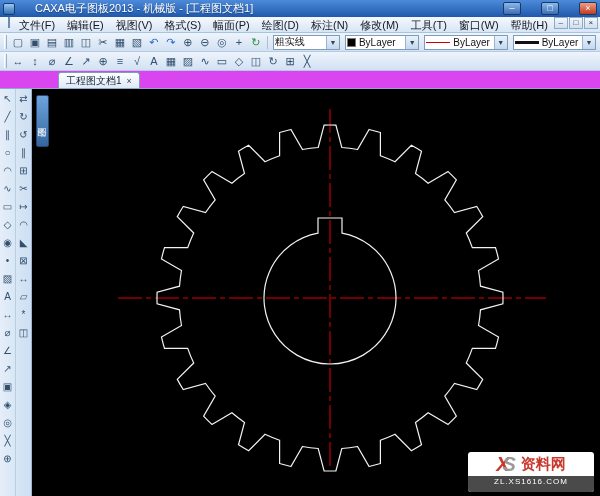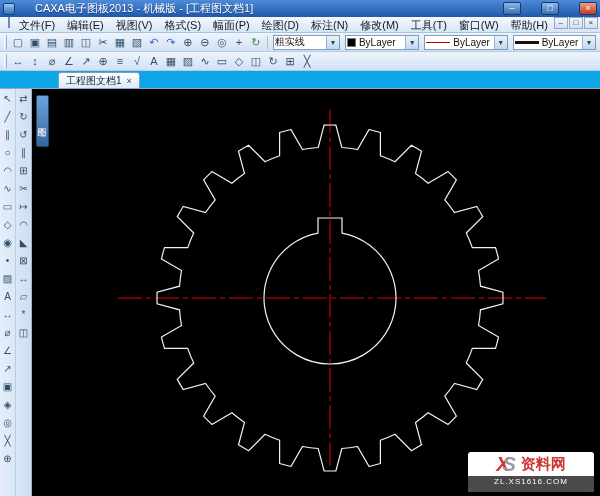--- a/index.html
+++ b/index.html
@@ -37,21 +37,21 @@
   .sep { width:1px; height:13px; background:#a9bfd8; margin:0 2px; }
   .combo { height:15px; background:#fff; border:1px solid #7f9db9; display:flex;
     align-items:center; font-size:10px; color:#111; padding-left:1px; margin:0 2px; }
   .combo .drop { width:13px; height:13px; margin-left:auto;
     background:linear-gradient(#e9f2fb,#c4d8ee); border-left:1px solid #9ab4d0;
     color:#345; font-size:7px; display:flex; align-items:center; justify-content:center; }
   .swatch { width:9px; height:9px; background:#000; border:1px solid #777; margin-right:3px; }
   .line-sample { width:24px; height:0; margin-right:3px; }
 
   
-  .tabbar { height:18px; background:#0ea5e9; border-bottom:1px solid #8fa9c7;
+  .tabbar { height:18px; background:#d946ef; border-bottom:1px solid #8fa9c7;
     display:flex; align-items:flex-end; padding-left:58px; }
   .doc-tab { height:16px; background:linear-gradient(#ffffff,#dce9f6);
     border:1px solid #7f9db9; border-bottom:none; border-radius:3px 3px 0 0;
     display:flex; align-items:center; gap:5px; padding:0 7px; font-size:10px; color:#102035; }
   .tab-close { font-size:9px; color:#445; line-height:10px; }
 
   
   .main { display:flex; height:407px; }
   .leftbar { width:32px; background:linear-gradient(90deg,#e5eef9,#cddff2);
     border-right:1px solid #9db4d0; display:flex; }

